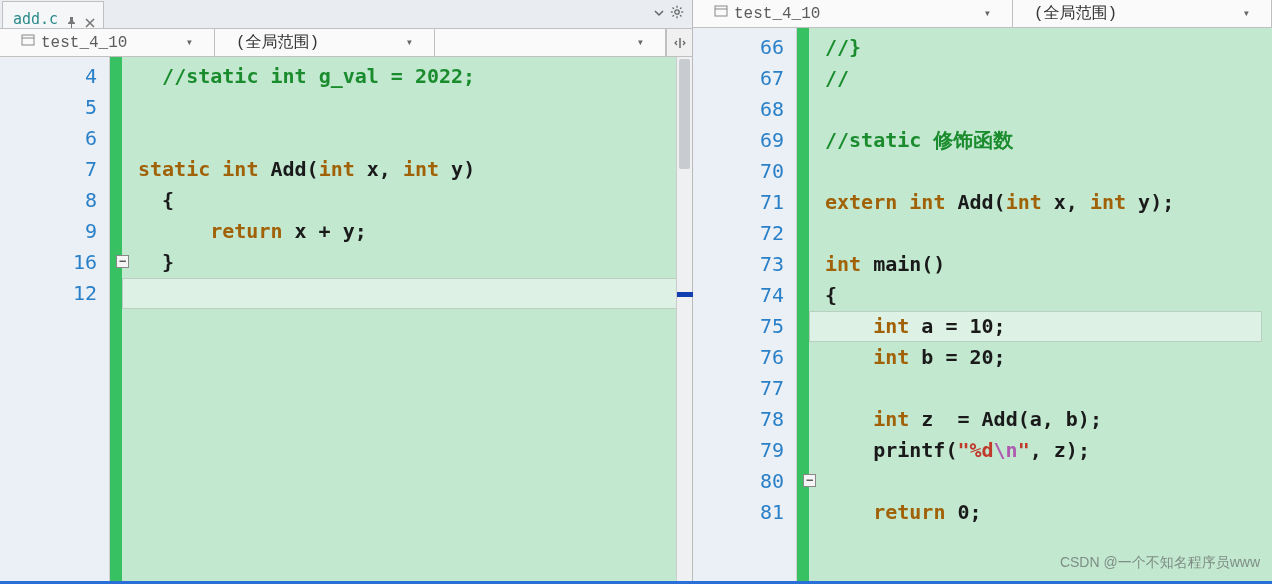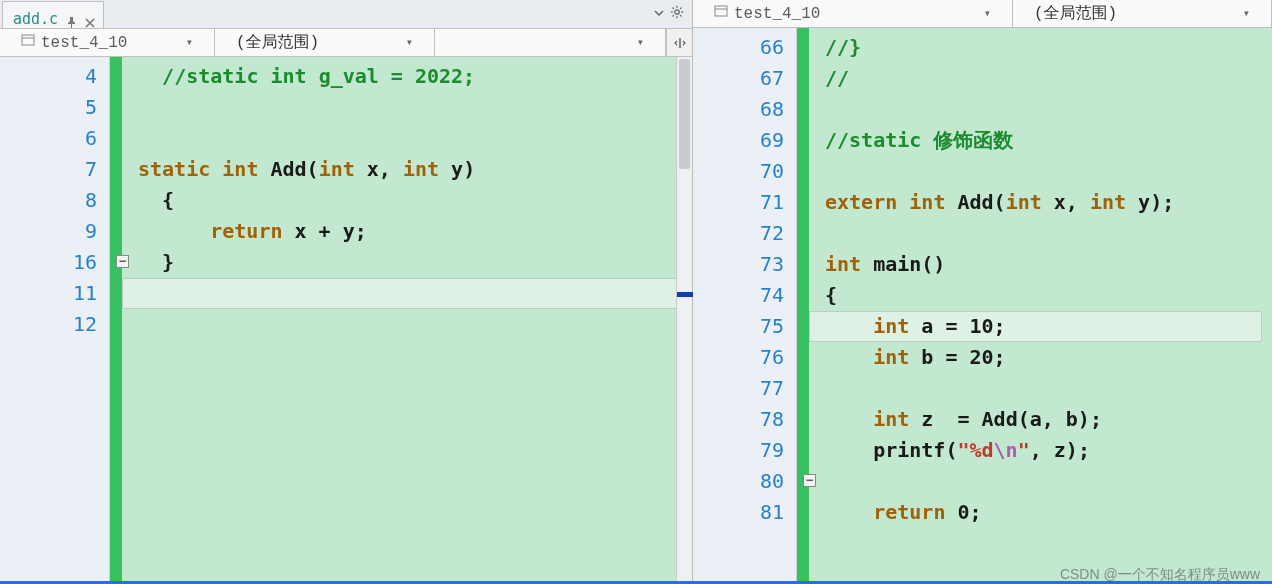--- a/index.html
+++ b/index.html
@@ -163,21 +163,21 @@
   }
   .split-mark {
     position:absolute;
     top: 50%;
     left:-16px;
     width:34px; height:5px;
     background:#1040b0;
   }
   .watermark {
     position:absolute;
-    right:12px; bottom:0;
+    right:12px; bottom:12px;
     font-size:14px;
     color: rgba(80,80,80,0.6);
     font-family: sans-serif;
   }
   .bottomline {
     position:absolute;
     left:0;right:0;bottom:0;height:3px;
     background:#2a6ed8;
   }
 </style>
@@ -254,21 +254,20 @@
 
   <div class="code-area">
     <div class="gutter" id="gutter-left">
         <div>4</div>
         <div>5</div>
         <div>6</div>
         <div>7</div>
         <div>8</div>
         <div>9</div>
         <div>16</div>
-        <div>11</div>
         <div>12</div>
       </div>
     <div class="greenbar"></div>
     <div class="code" id="code-left"><div class="caret-line" style="top:221px"></div><div style="position:relative">  <span class="cm">//static int g_val = 2022;</span>&nbsp;</div><div style="position:relative">&nbsp;</div><div style="position:relative">&nbsp;</div><div style="position:relative"><span class="fold" style="top:101px">−</span><span class="kw">static</span> <span class="kw">int</span> Add(<span class="kw">int</span> x, <span class="kw">int</span> y)&nbsp;</div><div style="position:relative">  {&nbsp;</div><div style="position:relative">      <span class="kw">return</span> x + y;&nbsp;</div><div style="position:relative">  }&nbsp;</div><div style="position:relative">&nbsp;</div><div style="position:relative">&nbsp;</div><div style="position:relative">&nbsp;</div></div>
     <div class="scroll-v">
       <div class="thumb" style="top:2px;height:110px;"></div>
     </div>
   </div>
 </div>
 

